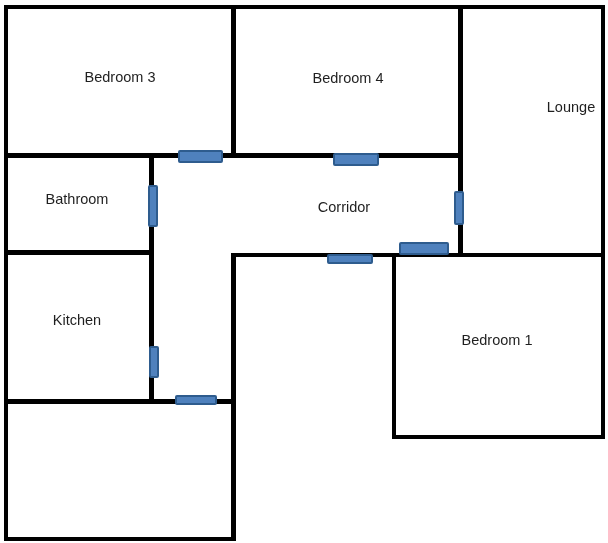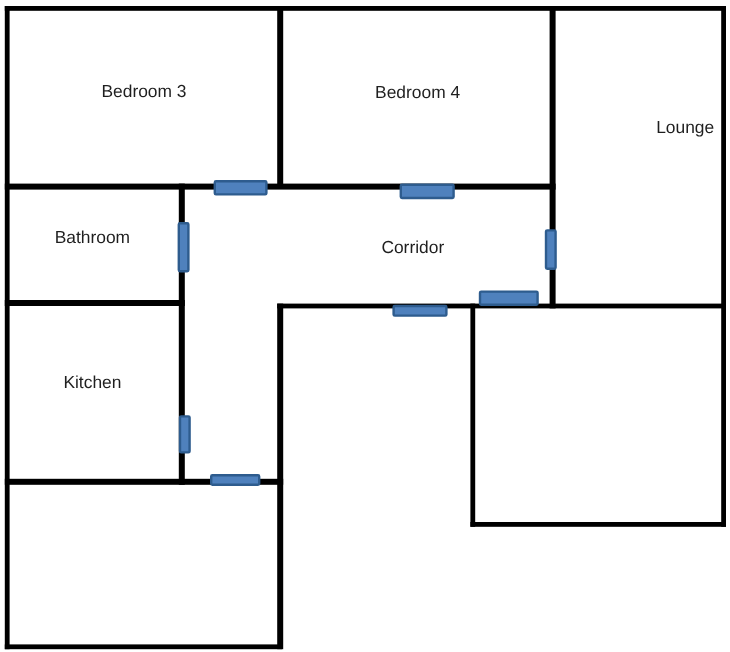--- a/index.html
+++ b/index.html
@@ -108,15 +108,16 @@
   <div class="door d-front"></div>
   <div class="door d-kitchen"></div>
   <div class="door d-bedroom4"></div>
 
   <div class="room-label l-bedroom3">Bedroom 3</div>
   <div class="room-label l-bedroom2">Bedroom 4</div>
   <div class="room-label l-lounge">Lounge</div>
   <div class="room-label l-bathroom">Bathroom</div>
   <div class="room-label l-corridor">Corridor</div>
   <div class="room-label l-kitchen">Kitchen</div>
+  <div class="room-label l-bedroom1">Bedroom 1</div>
 
 
 </div>
 
 </body></html>

